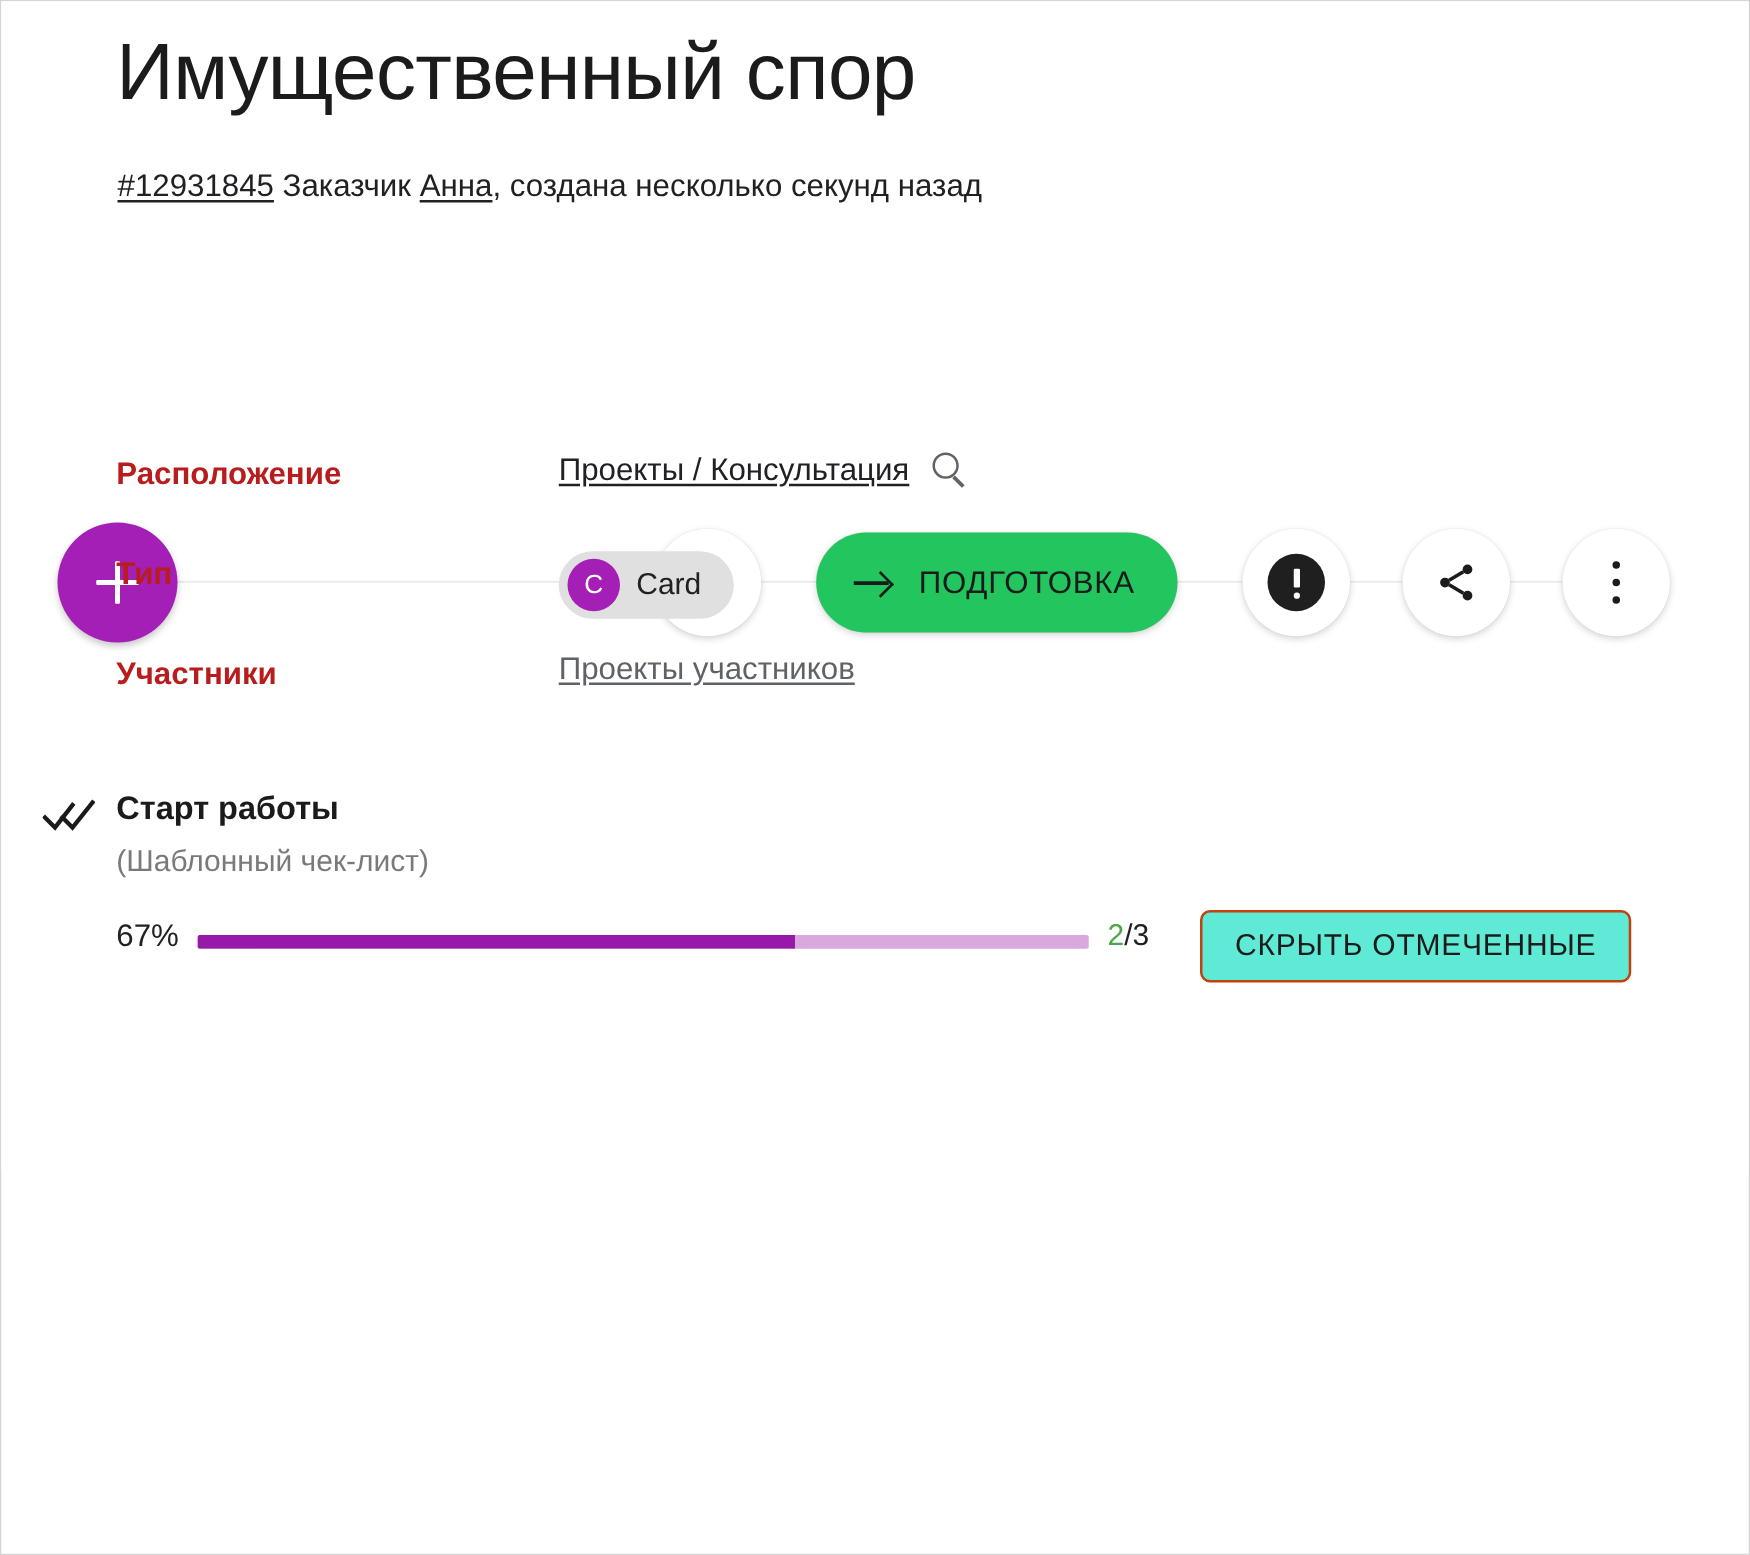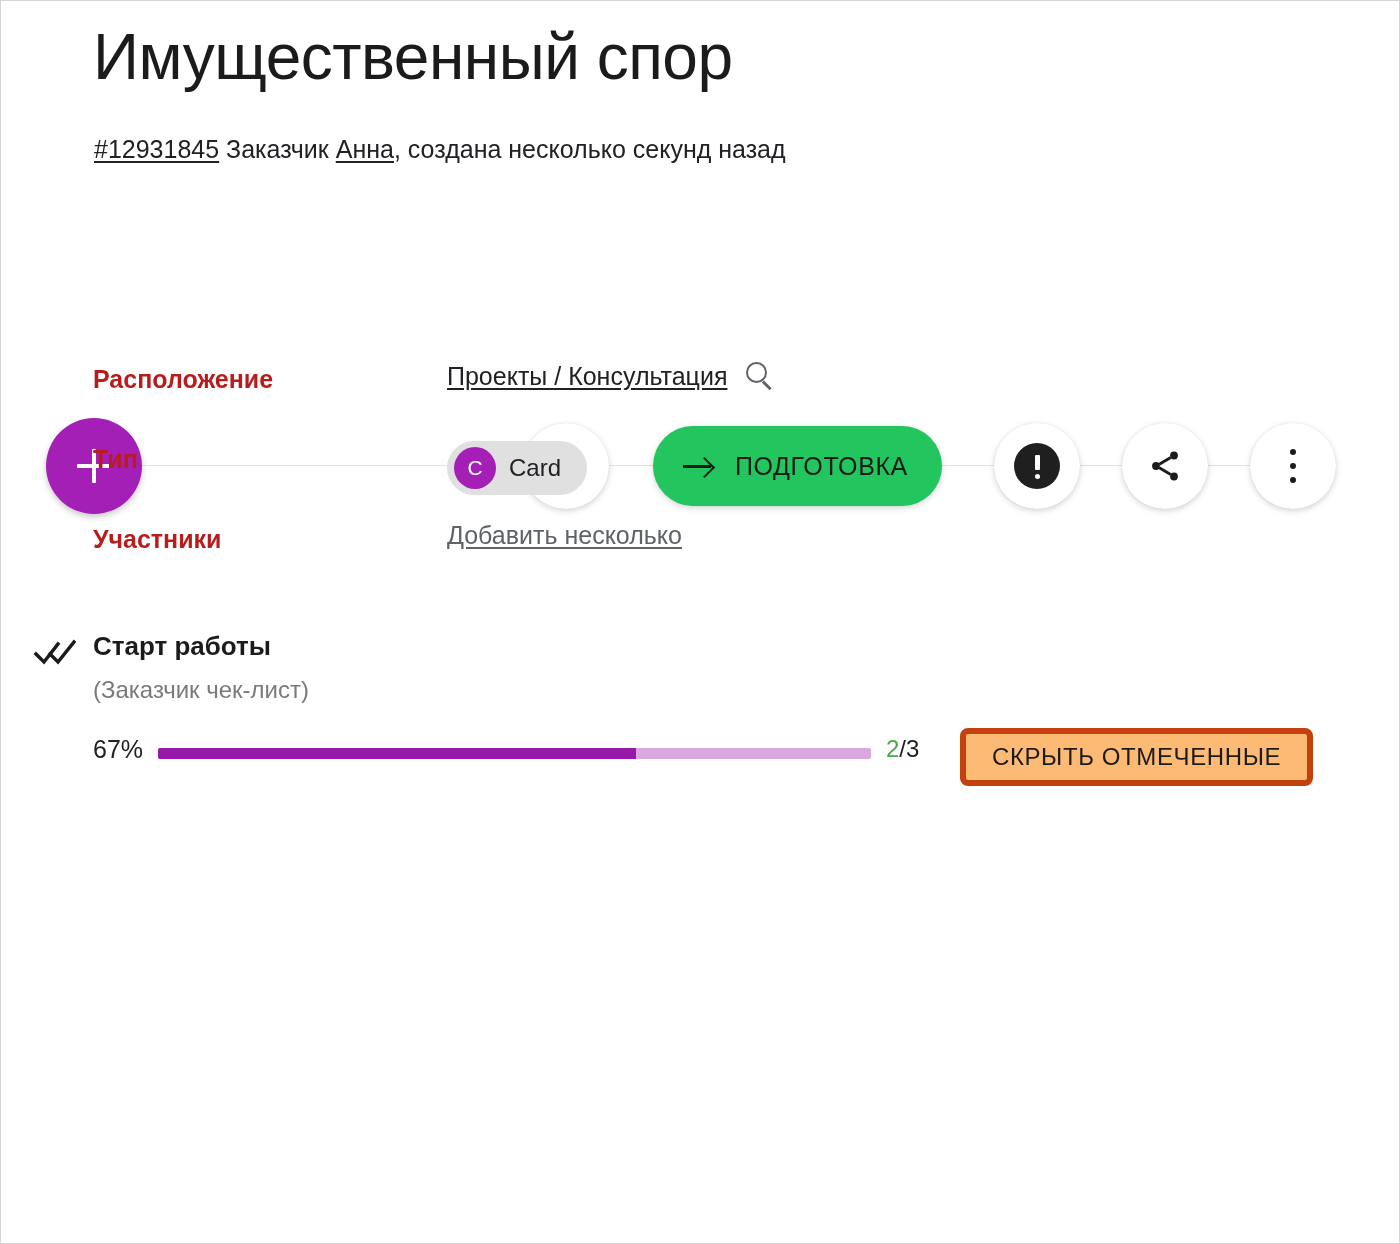--- a/index.html
+++ b/index.html
@@ -266,23 +266,23 @@
     overflow: hidden;
   }
   .bar-fill { height: 100%; background: #9719aa; }
   .ratio {
     position: absolute; left: 885px; top: 14px;
     font-size: 24px; color: #202124; white-space: nowrap;
   }
   .ratio .done { color: #4aa84a; }
   .btn-outline {
     position: absolute;
-    border: 6px solid #c2410c;
+    border: 2px solid #c2410c;
     border-radius: 8px;
-    background: #fdba74;
+    background: #5eead4;
     color: #1b1b1b;
     font-family: "Liberation Sans", sans-serif;
     letter-spacing: 0.6px;
     white-space: nowrap;
   }
   #hide-checked-btn {
     left: 959px; top: 7px;
     height: 58px;
     padding: 0 26px;
     font-size: 24px;
@@ -357,35 +357,35 @@
         <span class="chip">
           <span class="avatar">C</span>
           <span class="chip-label">Card</span>
         </span>
       </div>
     </div>
 
     <div class="frow">
       <div class="flabel">Участники</div>
       <div class="fvalue">
-        <a href="#" class="link-gray">Добавить несколько</a>
+        <a href="#" class="link-gray">Проекты участников</a>
       </div>
     </div>
   </div>
 
   <div class="checklist">
     <div class="cl-head">
       <span class="dblcheck">
         <svg width="42" height="28" viewBox="0 0 42 28">
           <polyline points="2,15 10,23 24,5" fill="none" stroke="#1b1b1b" stroke-width="3.4" stroke-linecap="square"></polyline>
           <polyline points="16,15 24,23 40,3" fill="none" stroke="#1b1b1b" stroke-width="3.4" stroke-linecap="square"></polyline>
         </svg>
       </span>
       <div class="cl-title">Старт работы</div>
-      <div class="cl-sub">(Заказчик чек-лист)</div>
+      <div class="cl-sub">(Шаблонный чек-лист)</div>
     </div>
 
     <div class="prog-row">
       <span class="pct">67%</span>
       <div class="bar-track">
         <div class="bar-fill" id="bar-fill" style="width: 67%;"></div>
       </div>
       <span class="ratio"><span class="done">2</span><span>/3</span></span>
       <button class="btn-outline" id="hide-checked-btn">СКРЫТЬ ОТМЕЧЕННЫЕ</button>
     </div>

